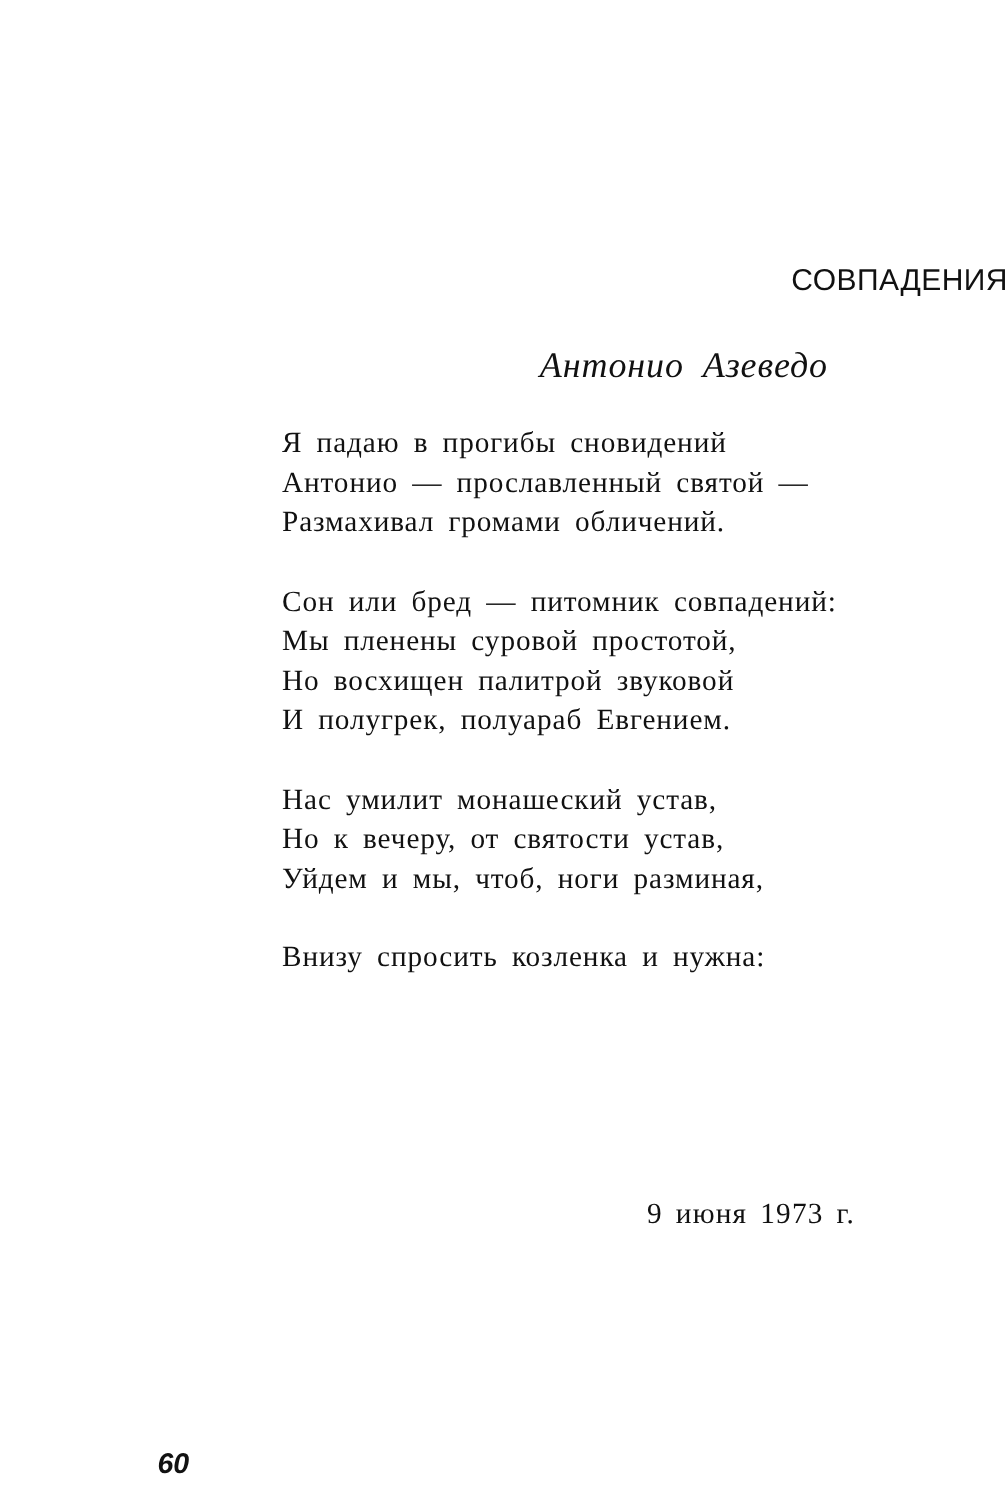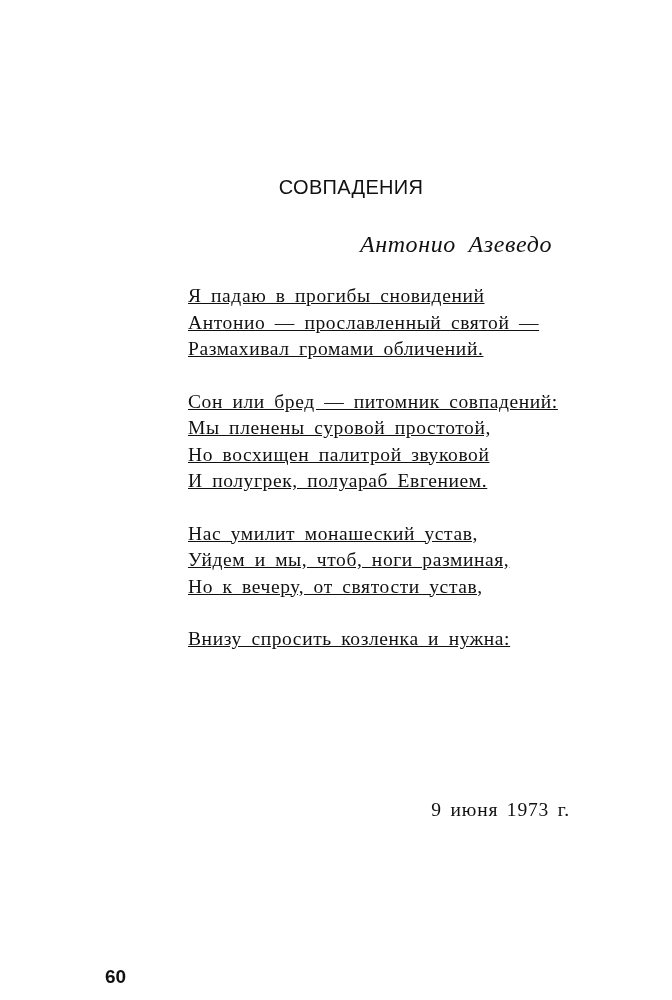--- a/index.html
+++ b/index.html
@@ -13,21 +13,21 @@
       position: relative;
       overflow: hidden;
       color: #111111;
       font-family: "Liberation Serif", "DejaVu Serif", serif;
     }
     .title {
       position: absolute;
       left: 0;
       width: 672px;
       top: 176px;
-      text-align: center;
+      text-align: right;
       font-family: "Liberation Sans", "DejaVu Sans", sans-serif;
       font-size: 20px;
       letter-spacing: 0.3px;
       padding-left: 30px;
       box-sizing: border-box;
     }
     .author {
       position: absolute;
       right: 120px;
       top: 231px;
@@ -36,21 +36,20 @@
       letter-spacing: 0.6px;
       word-spacing: 6px;
     }
     .poem {
       position: absolute;
       left: 188px;
       top: 283px;
     }
     .stanza {
       margin: 0 0 26px 0;
-      text-decoration: underline;
     }
     .line {
       font-size: 19.5px;
       line-height: 26.5px;
       letter-spacing: 0.6px;
       word-spacing: 4px;
       white-space: nowrap;
     }
     .date {
       position: absolute;
@@ -61,20 +60,21 @@
       word-spacing: 3px;
       margin-top: 44px;
     }
     .page-number {
       position: absolute;
       left: 105px;
       top: 966px;
       font-family: "Liberation Sans", "DejaVu Sans", sans-serif;
       font-weight: bold;
       font-size: 19px;
+      font-style: italic;
     }
   </style>
 </head>
 <body>
 
 <div>
   <div class="title">СОВПАДЕНИЯ</div>
   <div class="author">Антонио Азеведо</div>
 
   <div class="poem">
@@ -84,22 +84,22 @@
       <div class="line">Размахивал громами обличений.</div>
     </div>
     <div class="stanza">
       <div class="line">Сон или бред — питомник совпадений:</div>
       <div class="line">Мы пленены суровой простотой,</div>
       <div class="line">Но восхищен палитрой звуковой</div>
       <div class="line">И полугрек, полуараб Евгением.</div>
     </div>
     <div class="stanza">
       <div class="line">Нас умилит монашеский устав,</div>
+      <div class="line">Но к вечеру, от святости устав,</div>
       <div class="line">Уйдем и мы, чтоб, ноги разминая,</div>
-      <div class="line">Но к вечеру, от святости устав,</div>
     </div>
     <div class="stanza">
       <div class="line">Внизу спросить козленка и нужна:</div>
     </div>
   </div>
 
   <div class="date">9 июня 1973 г.</div>
   <div class="page-number">60</div>
 </div>
 

